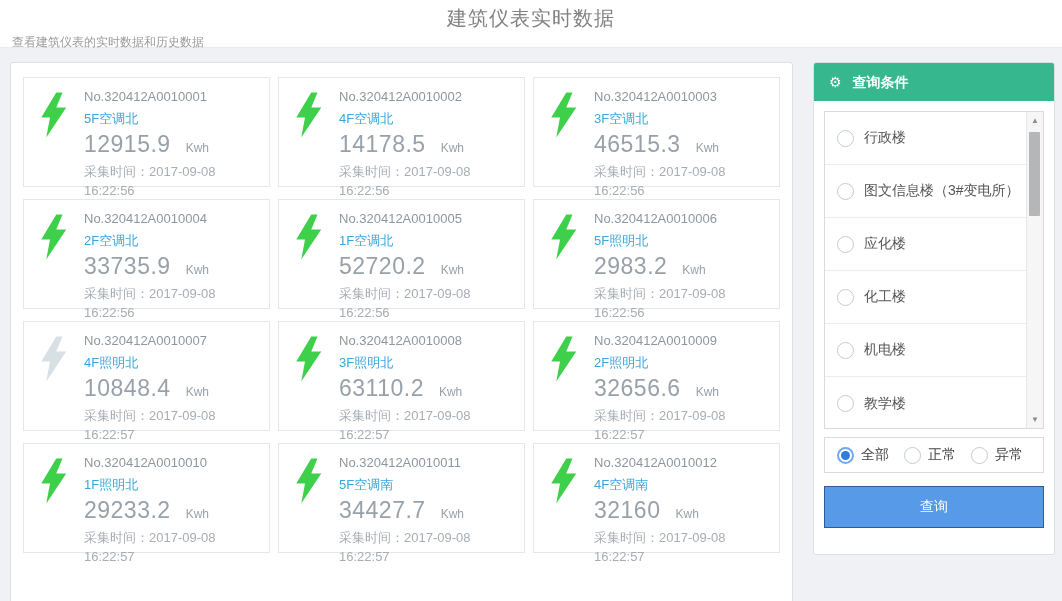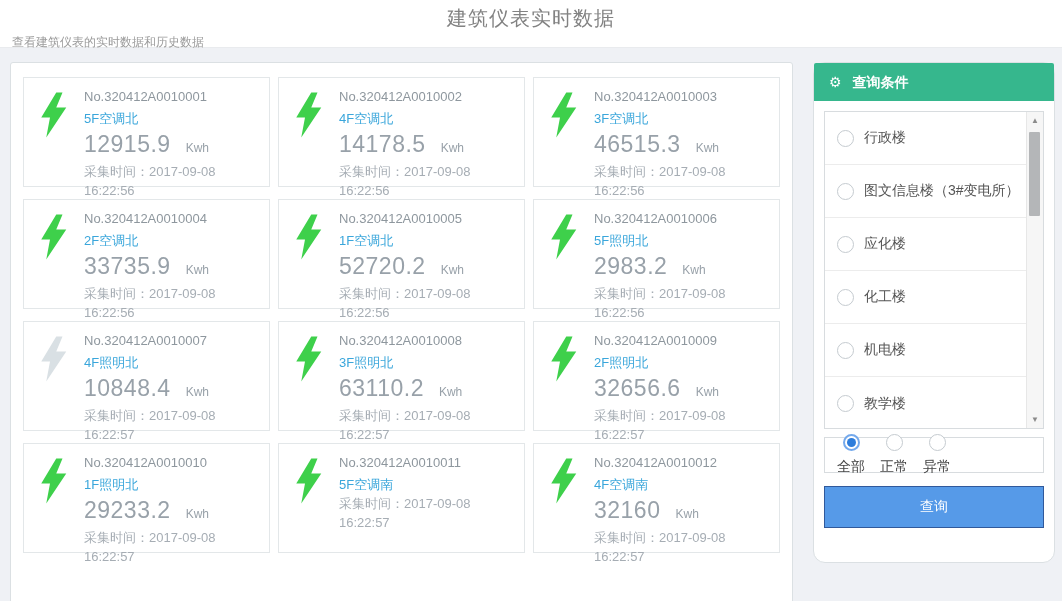--- a/index.html
+++ b/index.html
@@ -24,42 +24,42 @@
   .bolt { width:30px; height:46px; flex:none; margin:4px 14px 0 4px; }
   .bolt path { fill:#3ed04b; }
   .card.abnormal .bolt path { fill:#d9e0e4; }
   .card-no { font-size:13px; color:#8e979e; line-height:1.35; }
   .card-label { font-size:13px; color:#3aa6db; margin-top:4px; cursor:pointer; }
   .card-value { margin:3px 0 4px; color:#98a1a9; font-size:23px; letter-spacing:0.5px; }
   .card-value .unit { font-size:12px; margin-left:15px; letter-spacing:0; }
   .card-time { font-size:13px; color:#a6adb4; line-height:1.5; }
 
   
-  .query-panel { left:813px; top:14px; width:242px; padding-bottom:12px;border-radius:12px; }
+  .query-panel { left:813px; top:14px; width:242px; padding-bottom:4px; }
   .query-body { padding:10px; }
   .building-list { position:relative; border:1px solid #d8dcdf; height:318px; margin-bottom:8px; overflow:hidden; background:#fff; }
   .list-rows { margin-right:17px; }
   .list-row { height:53px; display:flex; align-items:center; gap:10px; padding-left:12px;
     border-bottom:1px solid #ececec; font-size:14px; color:#555; cursor:pointer; }
   .list-row:last-child { border-bottom:none; }
   .radio { width:17px; height:17px; border:1px solid #c5cbd0; border-radius:50%;
     background:#fff; flex:none; position:relative; display:inline-block; }
   .radio.selected { border:2px solid #74a9ec; }
   .radio .dot { position:absolute; top:2px; left:2px; right:2px; bottom:2px;
     background:#2e7ddb; border-radius:50%; }
 
   
   .vscroll { position:absolute; top:0; right:0; bottom:0; width:17px; background:#f6f6f6; border-left:1px solid #e7e7e7; }
   .scroll-btn { height:17px; line-height:17px; text-align:center; font-size:8px; color:#8b8b8b; cursor:pointer; }
   .scroll-btn.down { position:absolute; bottom:0; left:0; right:0; }
   .thumb { position:absolute; top:20px; left:2px; width:11px; height:84px; background:#b4b6b8; border-radius:1px; cursor:pointer; }
 
   .status-row { border:1px solid #d8dcdf; height:36px; display:flex; align-items:center;
     gap:15px; padding:0 12px; margin-bottom:13px; font-size:14px; color:#444; background:#fff; }
-  .status-option { display:inline-flex; align-items:center; gap:7px; cursor:pointer;flex-direction:column; }
+  .status-option { display:inline-flex; align-items:flex-end; gap:7px; cursor:pointer; }
 
   .query-btn { display:block; width:100%; height:42px; background:#569ae8; border:1px solid #30599b;
     color:#fff; font-size:14px; cursor:pointer; font-family:inherit; margin-bottom:12px; }
   .gear { margin-right:7px; font-weight:400; }
 </style>
 </head>
 <body>
 
 <div class="topbar">
   <div class="page-title">建筑仪表实时数据</div>
@@ -180,20 +180,21 @@
             <div class="card-time">采集时间：2017-09-08<br>16:22:57</div>
           </div>
         </div>
         <div class="card">
           <svg class="bolt" viewBox="0 0 24 36">
             <path d="M13 0 L1 20 L8 20 L5 36 L21 12 L13 12 L18 0 Z"></path>
           </svg>
           <div class="card-body">
             <div class="card-no">No.320412A0010011</div>
             <div class="card-label">5F空调南</div>
+            <div class="card-value"><span class="num">34427.7</span><span class="unit">Kwh</span></div>
             <div class="card-time">采集时间：2017-09-08<br>16:22:57</div>
           </div>
         </div>
         <div class="card">
           <svg class="bolt" viewBox="0 0 24 36">
             <path d="M13 0 L1 20 L8 20 L5 36 L21 12 L13 12 L18 0 Z"></path>
           </svg>
           <div class="card-body">
             <div class="card-no">No.320412A0010012</div>
             <div class="card-label">4F空调南</div>

